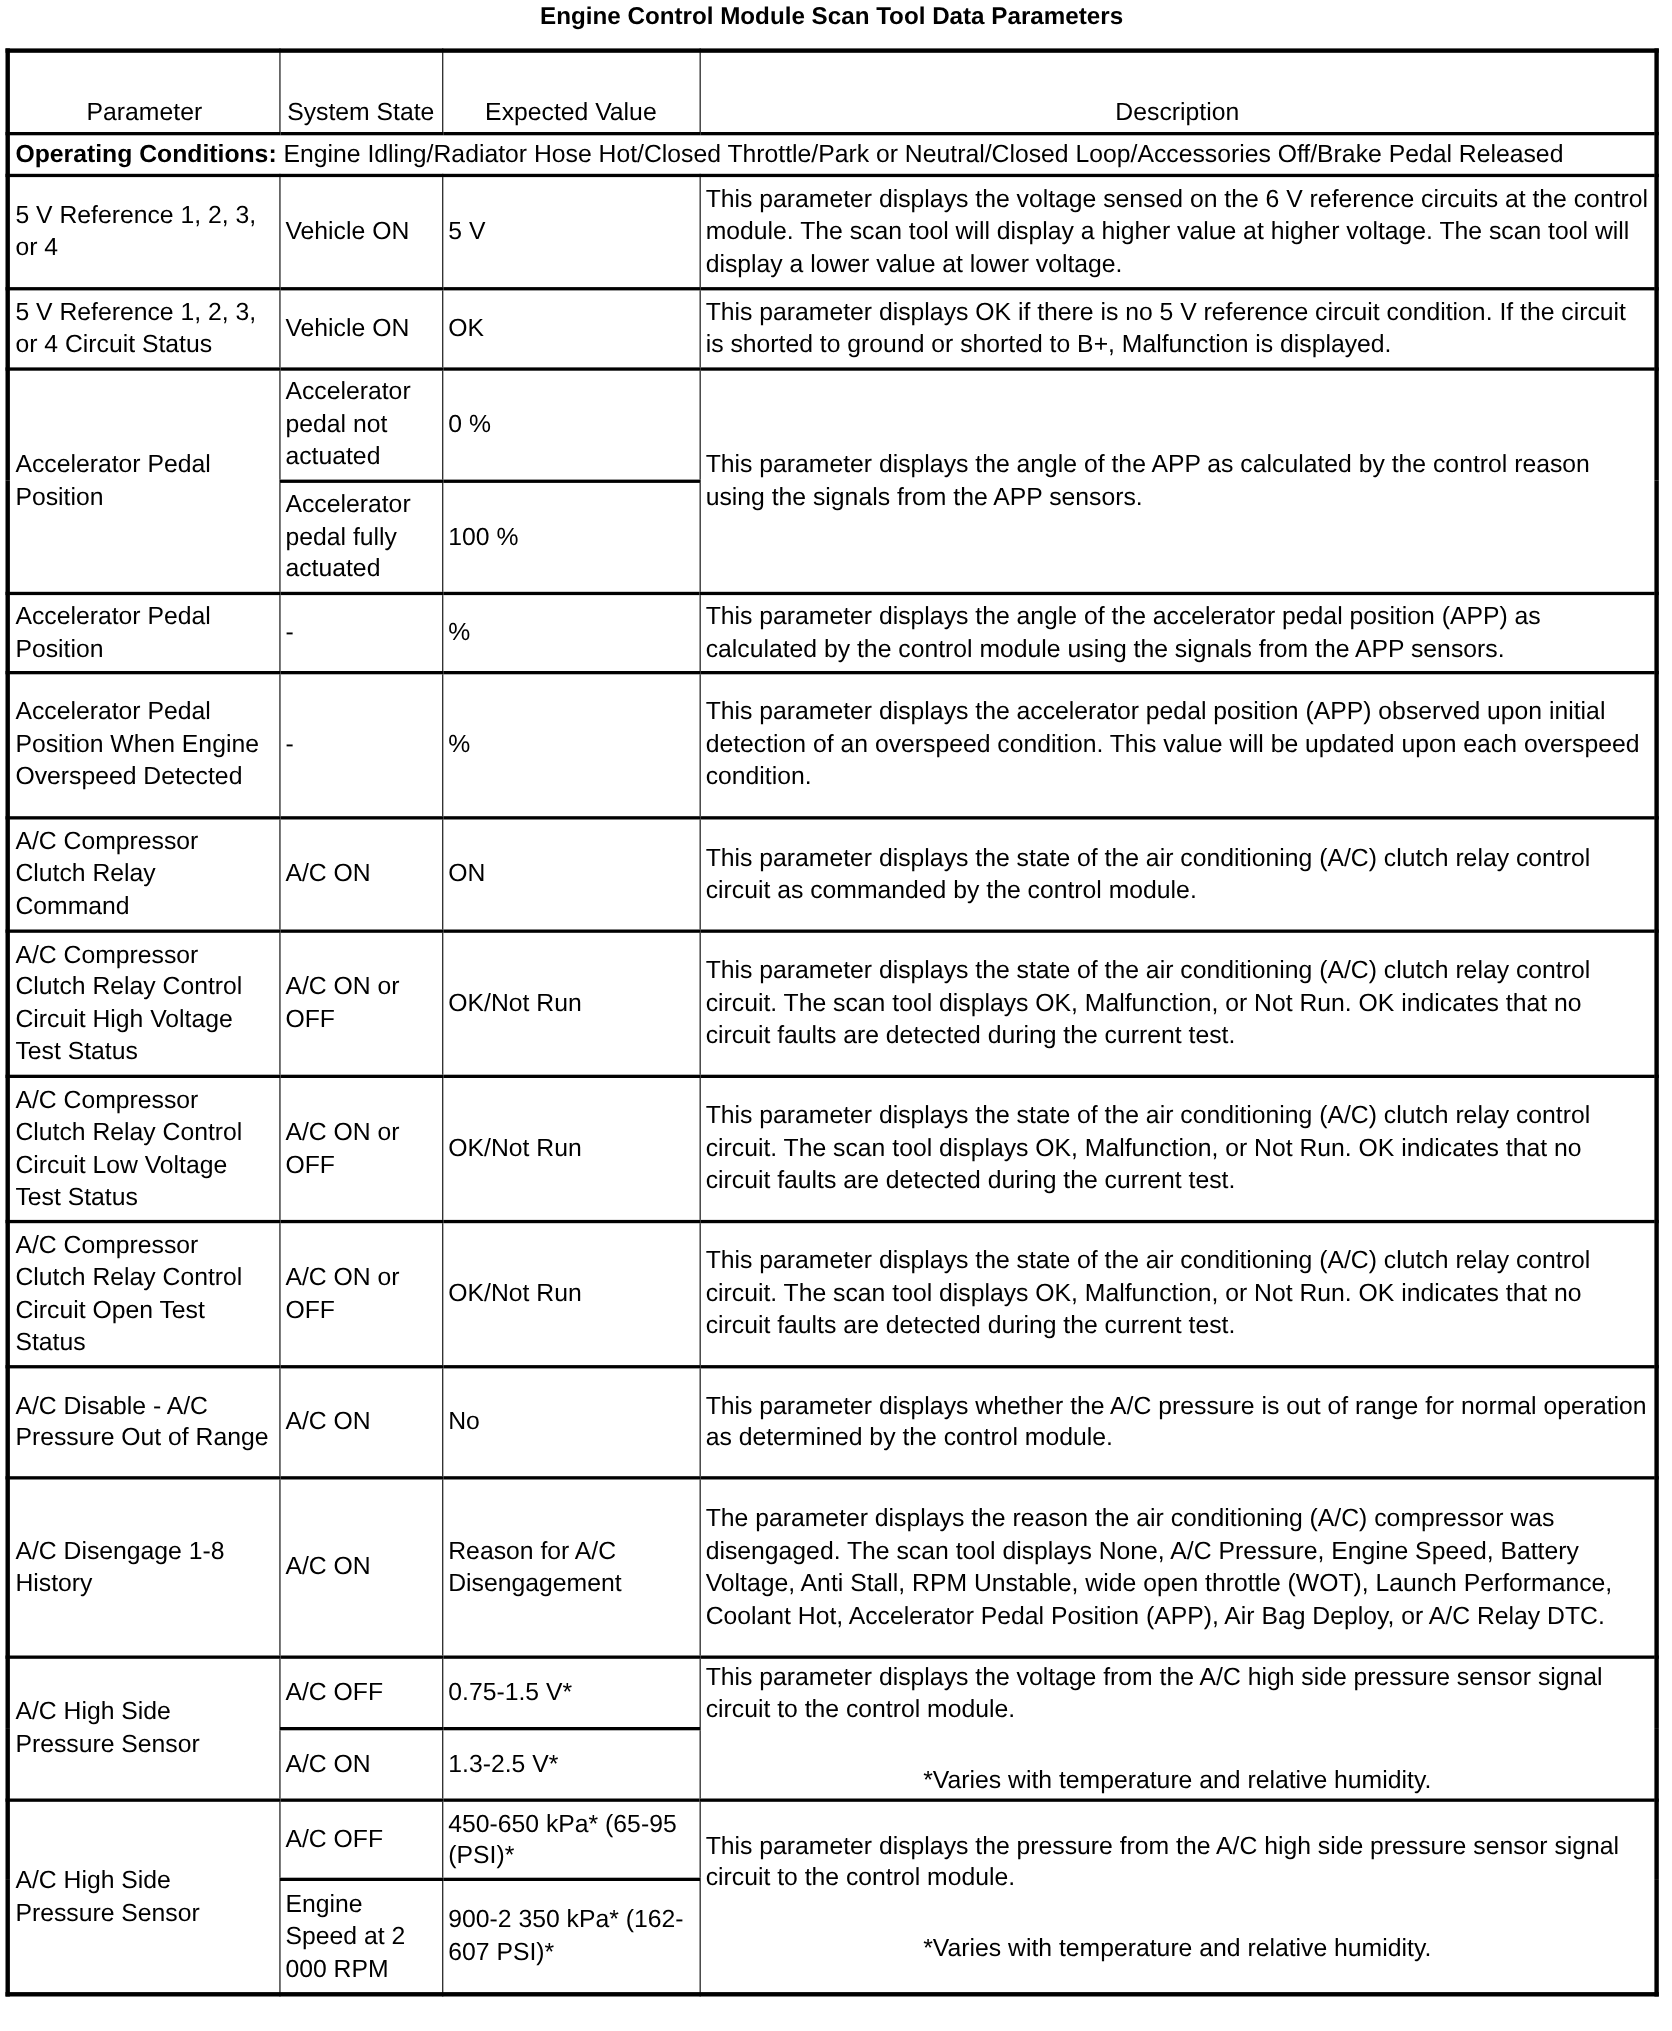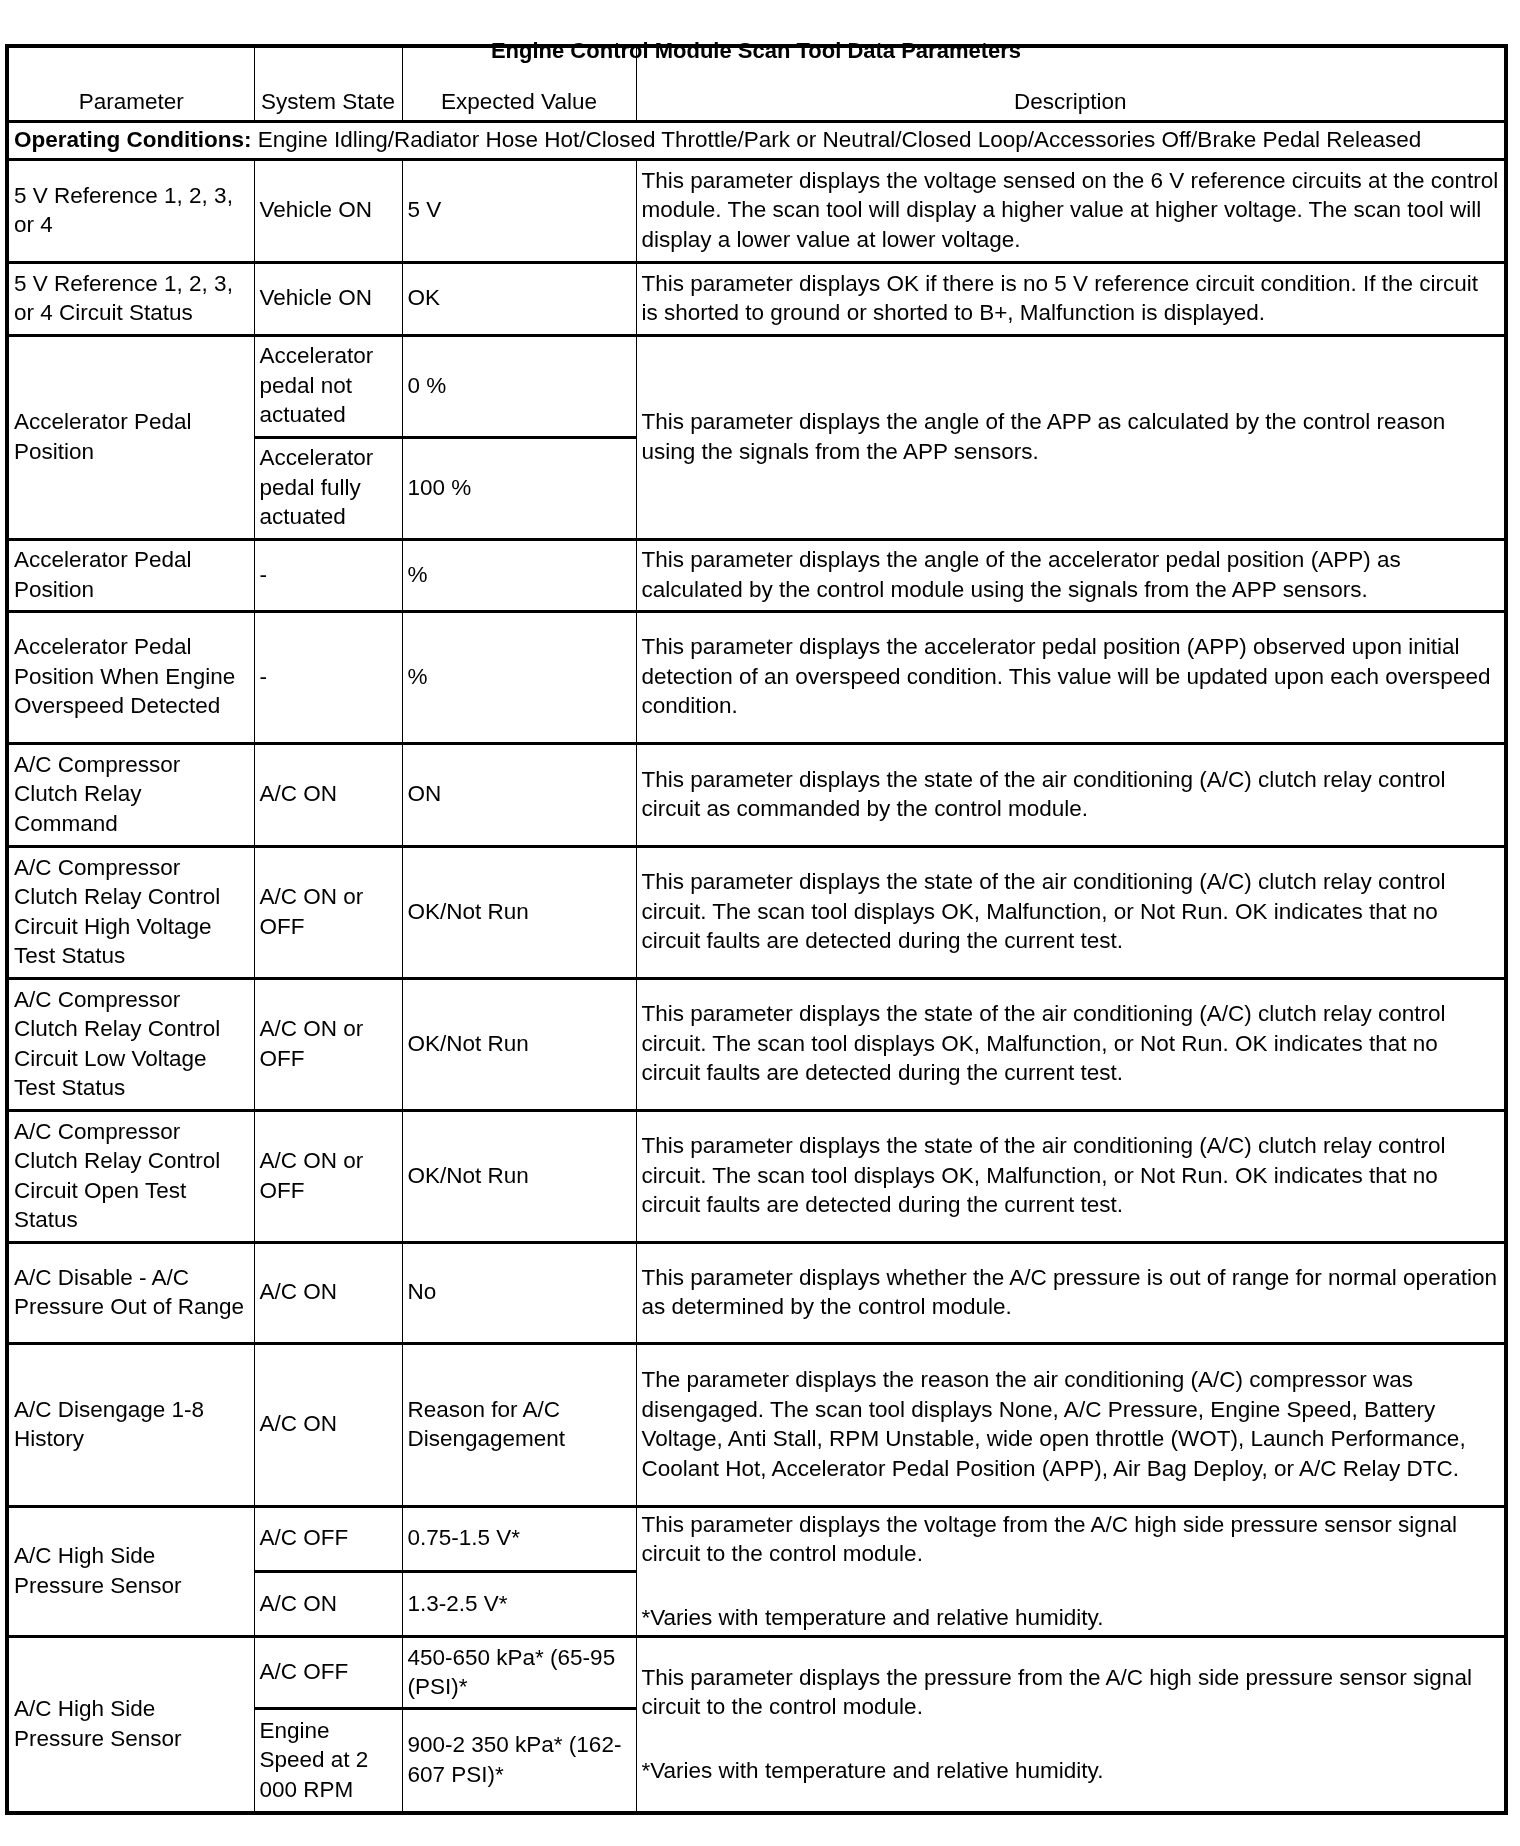--- a/index.html
+++ b/index.html
@@ -3,21 +3,21 @@
 <meta charset="utf-8">
 <style>
   html, body { margin: 0; padding: 0; background: #ffffff; }
   body {
     width: 1520px; height: 1846px; position: relative; overflow: hidden;
     font-family: "Liberation Sans", "DejaVu Sans", sans-serif;
     color: #000;
   }
   .title {
     position: absolute; left: 0; top: 0; width: 1512px; height: 32px;
-    text-align: center; font-weight: bold; font-size: 22px; line-height: 30px; margin-top: 36px;
+    text-align: center; font-weight: bold; font-size: 22px; line-height: 30px;
   }
   table.scan {
     position: absolute; left: 5px; top: 44px; width: 1503px;
     border-collapse: collapse; table-layout: fixed;
     border: 4px solid #000;
     font-size: 22.5px; line-height: 29.5px;
   }
   table.scan col.c1 { width: 247px; }
   table.scan col.c2 { width: 148px; }
   table.scan col.c3 { width: 234px; }
@@ -29,21 +29,21 @@
     word-wrap: break-word;
   }
   table.scan th {
     font-weight: normal; text-align: center; vertical-align: bottom;
     padding-bottom: 4px; height: 66px;
   }
   td.sub-top { border-bottom: 1.5px solid #000; }
   td.sub-bottom { border-top: 1.5px solid #000; }
   td.cond { padding-top: 3px; padding-bottom: 5px; }
   .cond-label { font-weight: bold; text-align: center; }
-  .note { display: block; margin-top: 34px; }
+  .note { display: block; margin-top: 34px; text-align: center; }
 </style>
 </head>
 <body>
 
 <div class="title">Engine Control Module Scan Tool Data Parameters</div>
 
 <table class="scan">
   <colgroup>
       <col class="c1">
       <col class="c2">

